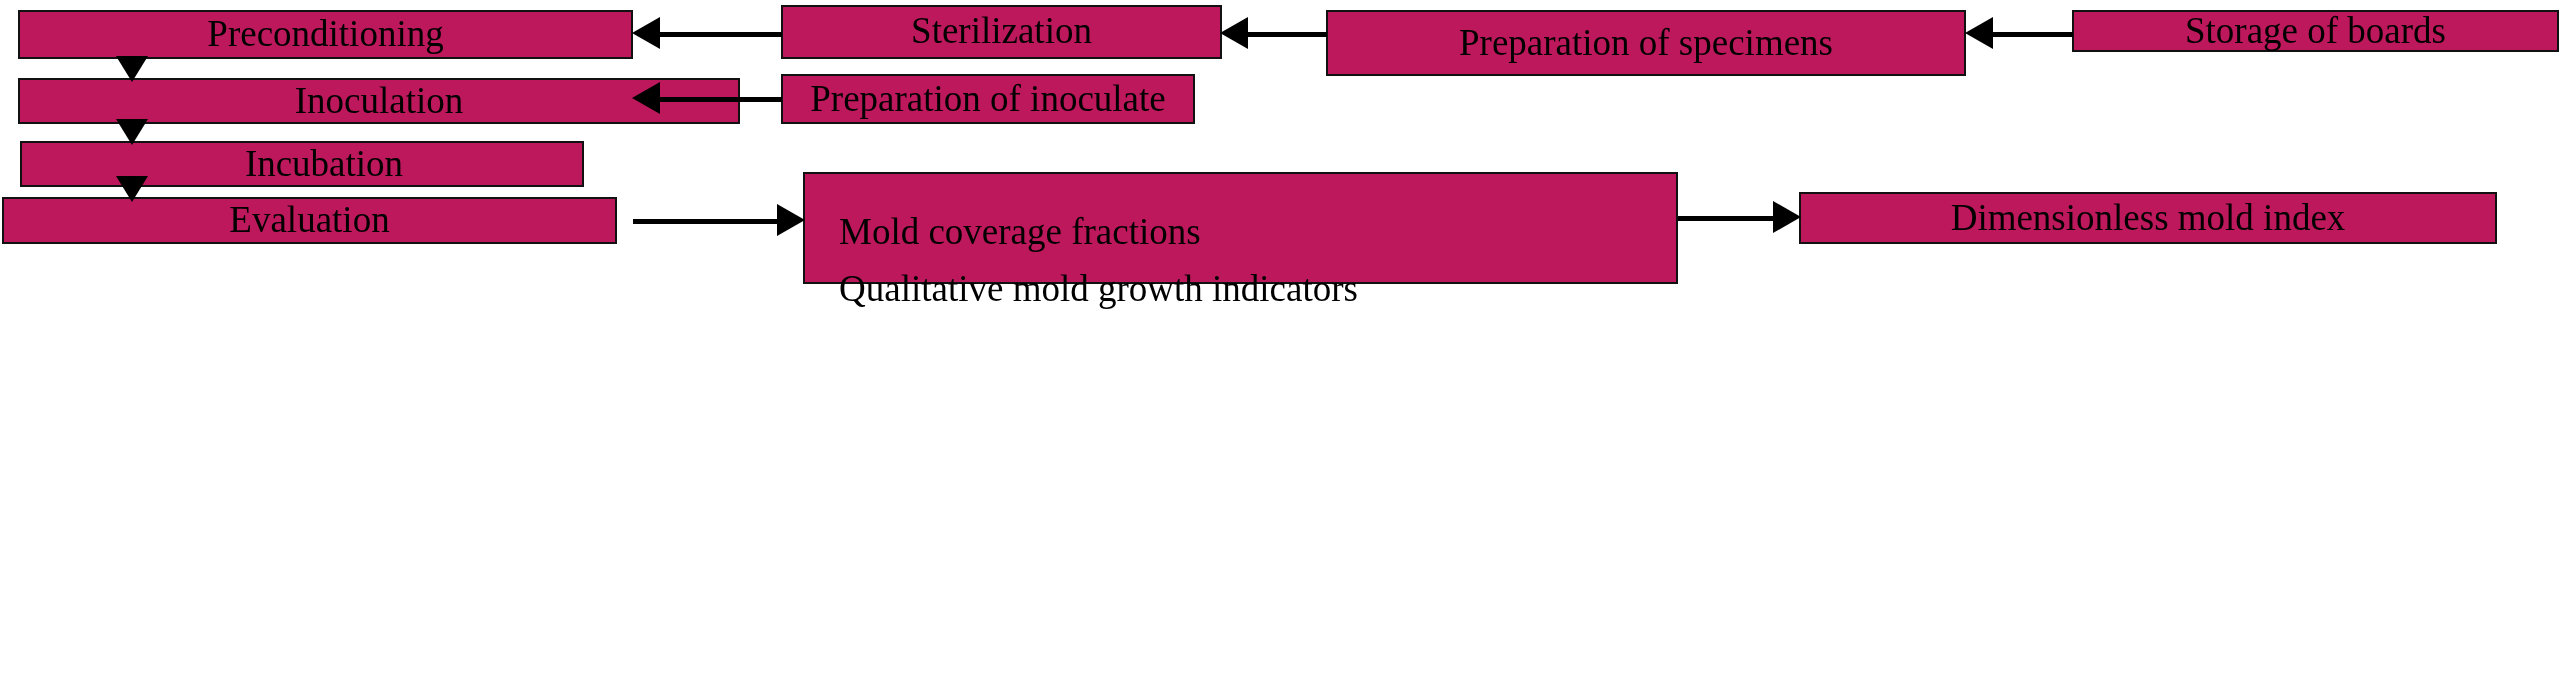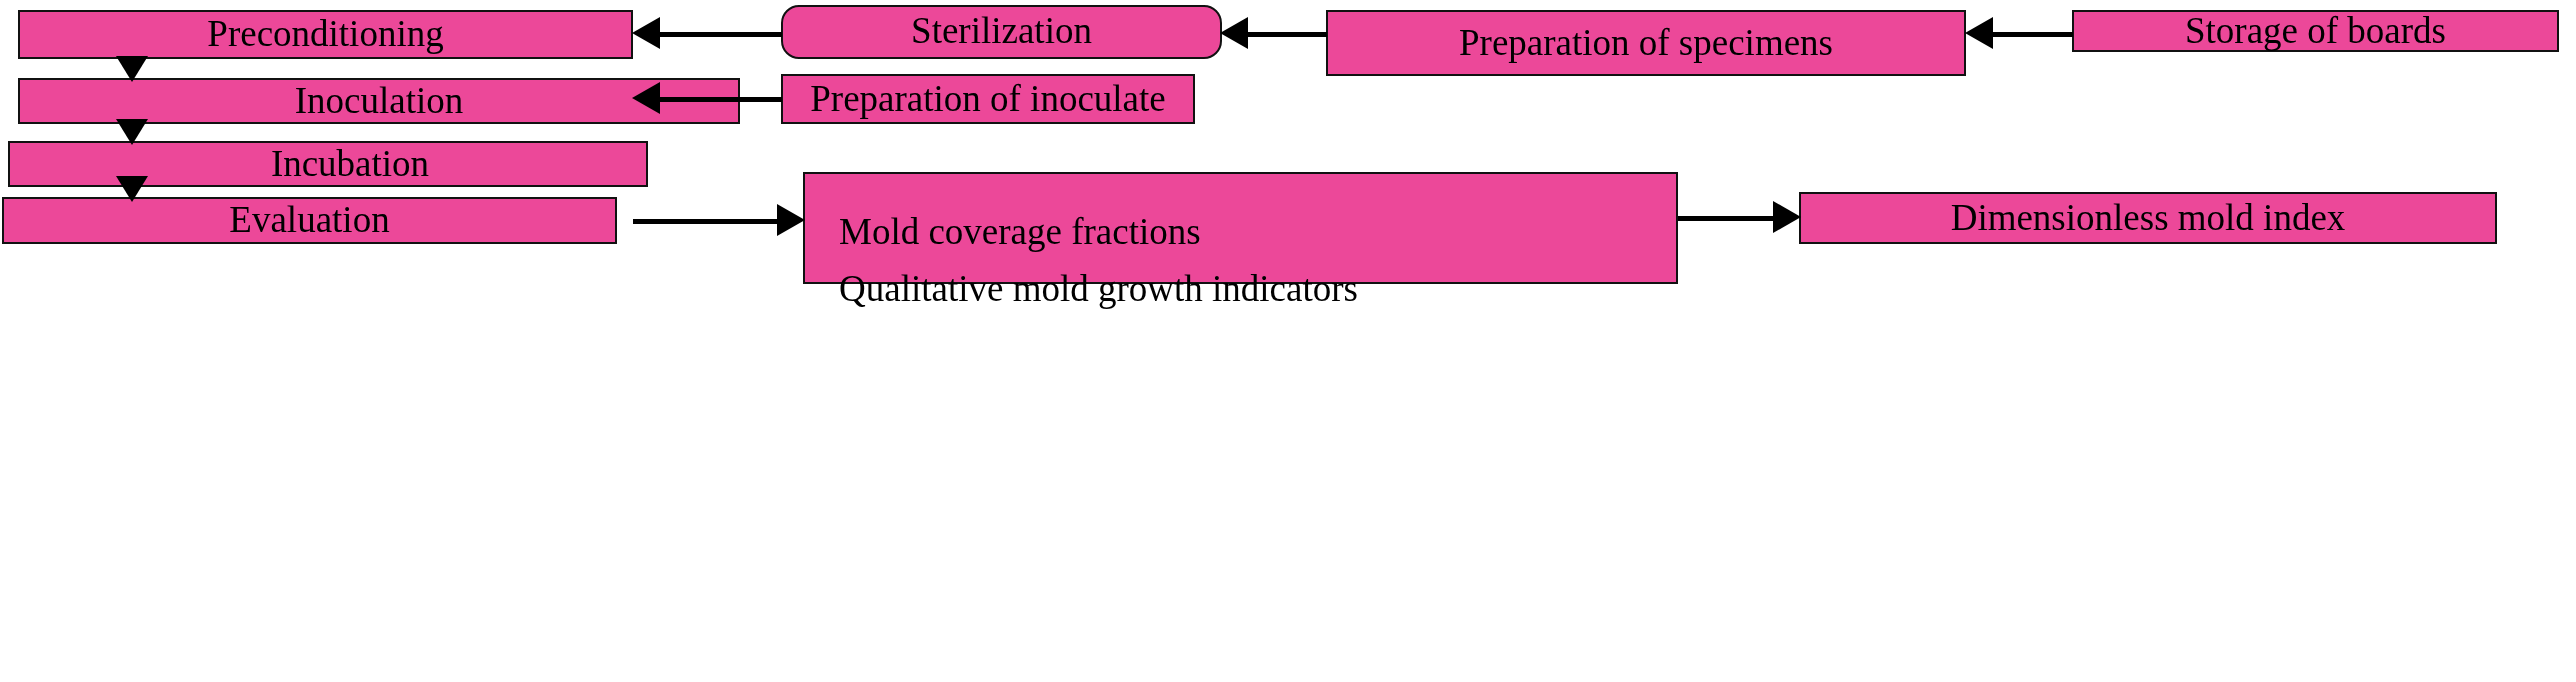--- a/index.html
+++ b/index.html
@@ -12,21 +12,21 @@
     width: 2576px;
     height: 683px;
     background: #ffffff;
     font-family: "Liberation Serif", "DejaVu Serif", serif;
     overflow: hidden;
   }
   .node {
     position: absolute;
     box-sizing: border-box;
     border: 2.6px solid #111111;
-    background: #ec4899;
+    background: #be185d;
     display: flex;
     align-items: center;
     justify-content: center;
     color: #000000;
     font-size: 37px;
     line-height: 1.15;
     white-space: nowrap;
   }
   .node.multiline {
     display: block;
@@ -81,21 +81,21 @@
 </style>
 </head>
 <body>
 
 <div id="canvas">
 
   <div class="node" style="left:18px; top:10px; width:615px; height:49px;">
     <span>Preconditioning</span>
   </div>
 
-  <div class="node" style="left:781px; top:4.6px; width:441px; height:54px;border-radius:18px;">
+  <div class="node" style="left:781px; top:4.6px; width:441px; height:54px;">
     <span>Sterilization</span>
   </div>
 
   <div class="node" style="left:1326px; top:10px; width:640px; height:66px;">
     <span>Preparation of specimens</span>
   </div>
 
   <div class="node" style="left:2072px; top:10px; width:487px; height:42px;">
     <span>Storage of boards</span>
   </div>
@@ -126,21 +126,21 @@
   <div class="conn">
     <div class="vline" style="left:129px; top:59px; width:4.6px; height:13px;"></div>
     <div class="arrow-down" style="left:116px; top:56px;"></div>
   </div>
 
   <div class="conn">
     <div class="hline" style="left:658px; top:97px; width:124px;"></div>
     <div class="arrow-left" style="left:632px; top:82px;"></div>
   </div>
 
-  <div class="node" style="left:8px; top:141px; width:640px; height:46px;padding-left:44px;">
+  <div class="node" style="left:20px; top:141px; width:564px; height:46px;padding-left:44px;">
     <span>Incubation</span>
   </div>
 
   <div class="conn">
     <div class="vline" style="left:129px; top:124px; width:4.6px; height:12px;"></div>
     <div class="arrow-down" style="left:116px; top:119px;"></div>
   </div>
 
   <div class="node" style="left:2px; top:197px; width:615px; height:47px;">
     <span>Evaluation</span>

